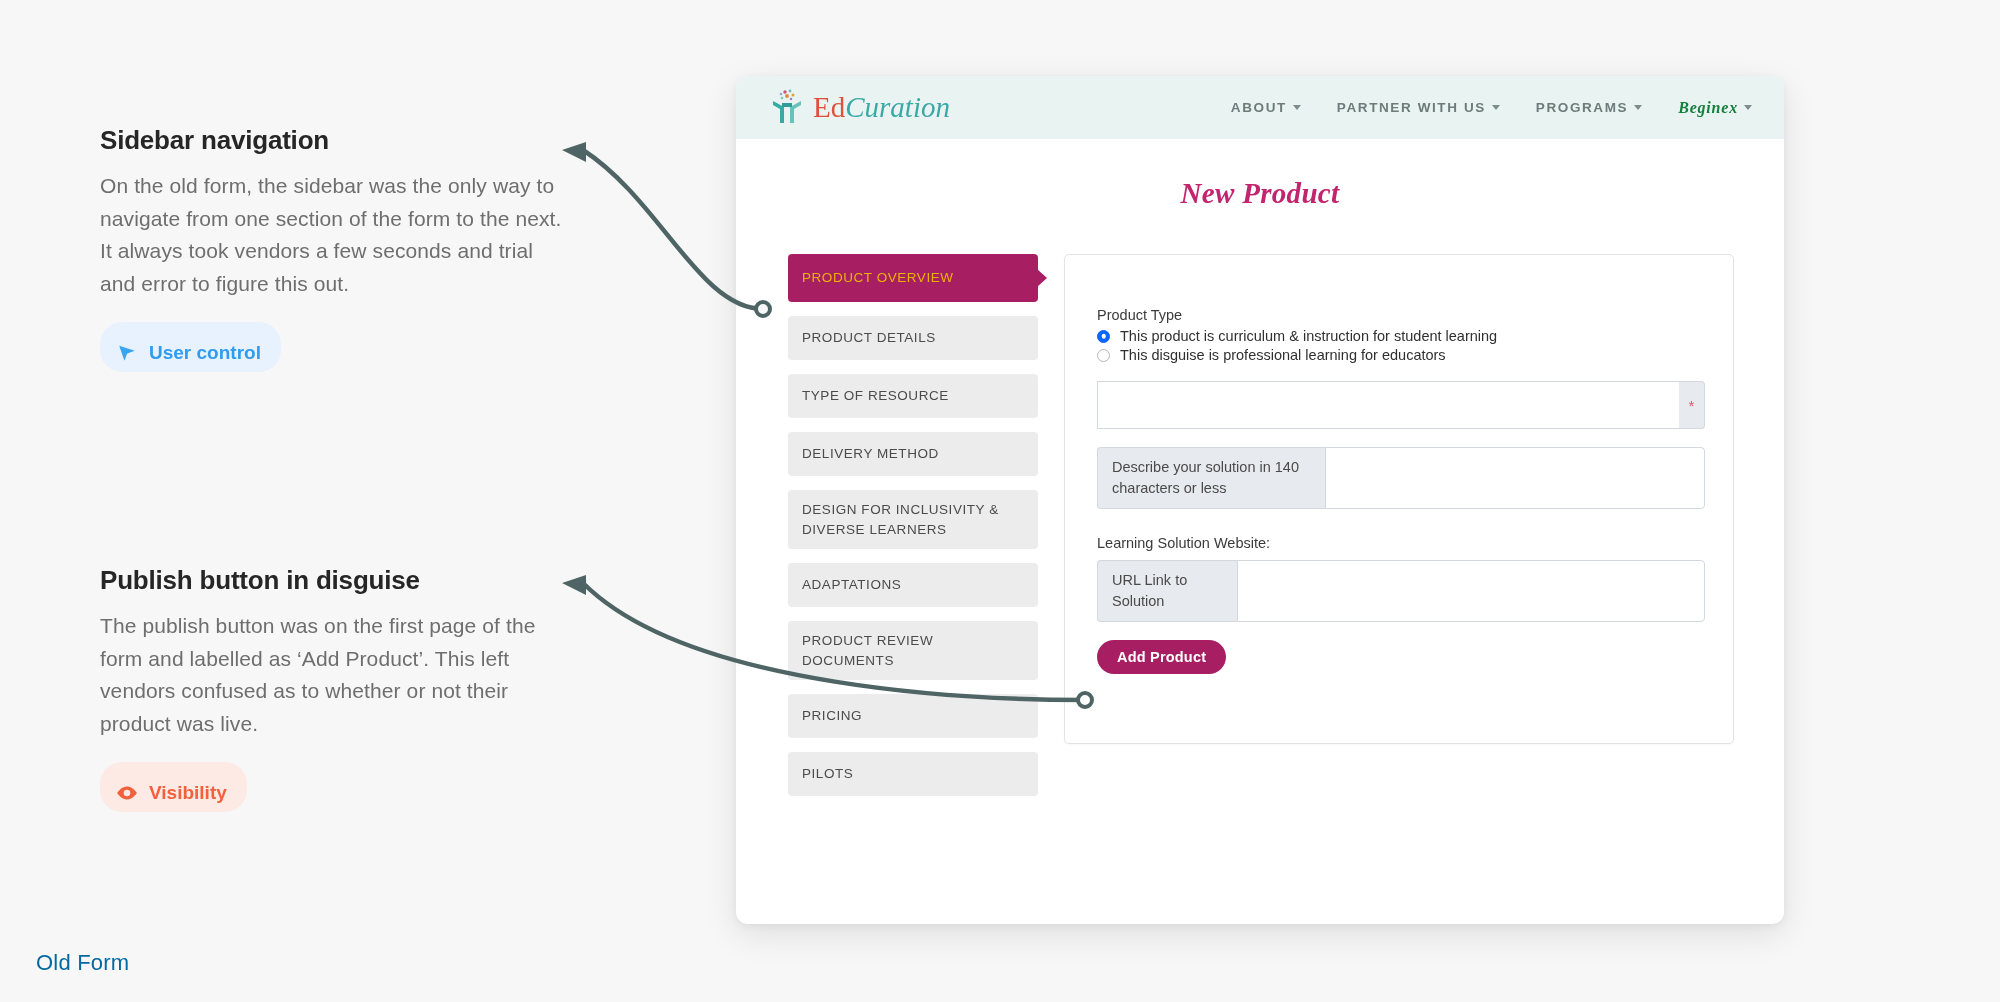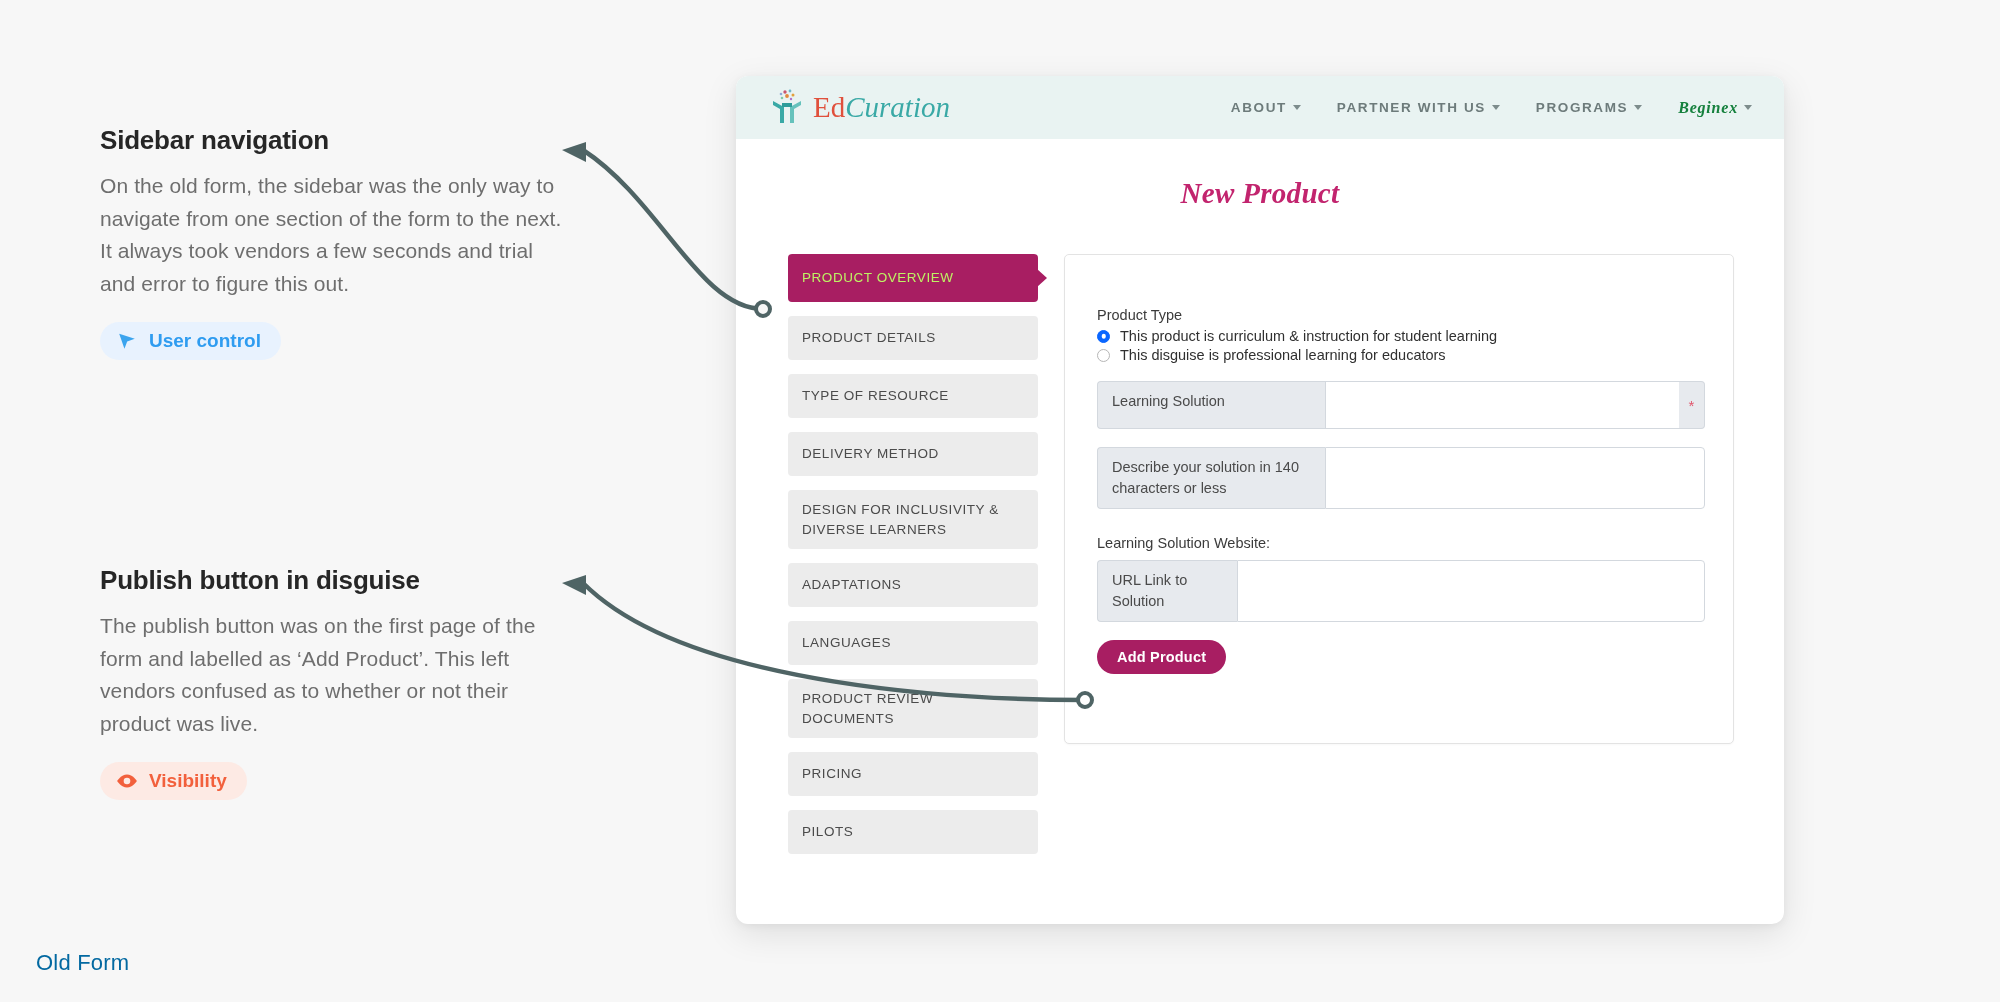--- a/index.html
+++ b/index.html
@@ -16,21 +16,21 @@
   .annot-title {
     font-size: 26px; font-weight: bold; color: #262626;
     letter-spacing: -0.2px; margin-bottom: 14px;
   }
   .annot-body {
     font-size: 21px; line-height: 1.55; color: #6e6e6e;
     letter-spacing: 0.1px;
   }
   .badge {
     display: inline-flex; align-items: center; gap: 11px;
-    border-radius: 22px; padding: 8px 20px 8px 16px;
+    border-radius: 22px; padding: 20px 20px 8px 16px;
     margin-top: 22px; font-size: 19px; font-weight: bold;
   }
   .badge-user { background: #e8f2fe; color: #2f9cf0; }
   .badge-vis  { background: #fdeae4; color: #f2603c; }
   .badge svg { display: block; }
 
   .caption-old {
     position: absolute; left: 36px; top: 950px;
     font-size: 22px; color: #0369a1; letter-spacing: .2px;
   }
@@ -76,21 +76,21 @@
   
   .side-nav { width: 250px; flex: 0 0 250px; }
   .side-item {
     background: #ececec; border-radius: 4px;
     min-height: 44px; display: flex; align-items: center;
     padding: 10px 14px; margin-bottom: 14px;
     font-size: 13.5px; color: #4b4b4b; letter-spacing: .55px;
     line-height: 1.45; position: relative;
   }
   .side-item.active {
-    background: #a81e62; color: #bef264; min-height: 48px;
+    background: #a81e62; color: #eab308; min-height: 48px;
   }
   .side-item.active::after {
     content: ""; position: absolute; right: -9px; top: 50%;
     transform: translateY(-50%);
     border-top: 9px solid transparent; border-bottom: 9px solid transparent;
     border-left: 10px solid #a81e62;
   }
 
   
   .form-card {
@@ -246,23 +246,20 @@
         <div class="side-item">
             <span>DELIVERY METHOD</span>
           </div>
         <div class="side-item">
             <span>DESIGN FOR INCLUSIVITY &amp; DIVERSE LEARNERS</span>
           </div>
         <div class="side-item">
             <span>ADAPTATIONS</span>
           </div>
         <div class="side-item">
-            <span>LANGUAGES</span>
-          </div>
-        <div class="side-item">
             <span>PRODUCT REVIEW DOCUMENTS</span>
           </div>
         <div class="side-item">
             <span>PRICING</span>
           </div>
         <div class="side-item">
             <span>PILOTS</span>
           </div>
       </div>
 
@@ -273,21 +270,20 @@
         <div class="radio-row">
           <span class="radio on"></span>
           <span class="radio-label">This product is curriculum &amp; instruction for student learning</span>
         </div>
         <div class="radio-row">
           <span class="radio"></span>
           <span class="radio-label">This disguise is professional learning for educators</span>
         </div>
 
         <div class="field tall req">
-          <div class="field-label">Learning Solution</div>
           <div class="field-input"></div>
           <div class="req-box">*</div>
         </div>
 
         <div class="field h2">
           <div class="field-label">Describe your solution in 140 characters or less</div>
           <div class="field-input"></div>
         </div>
 
 

